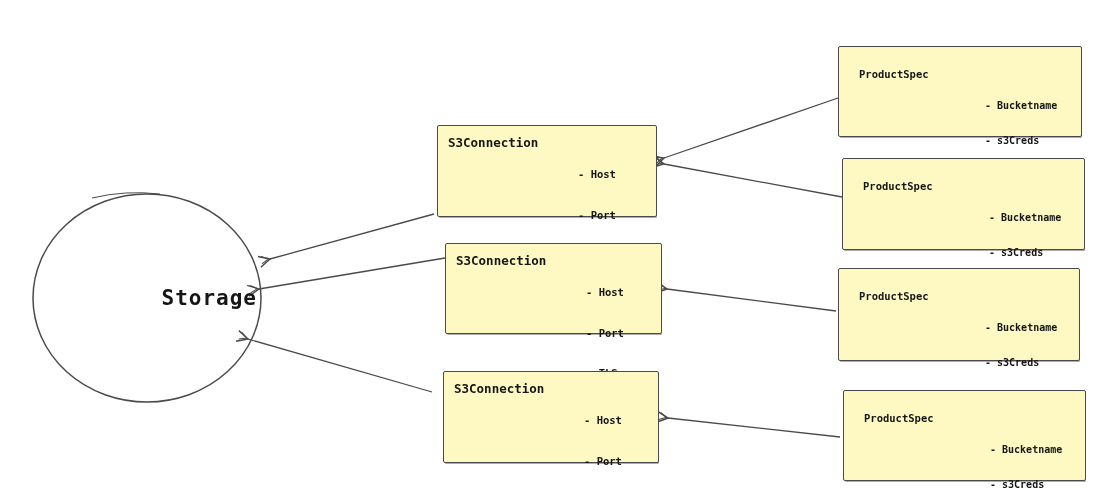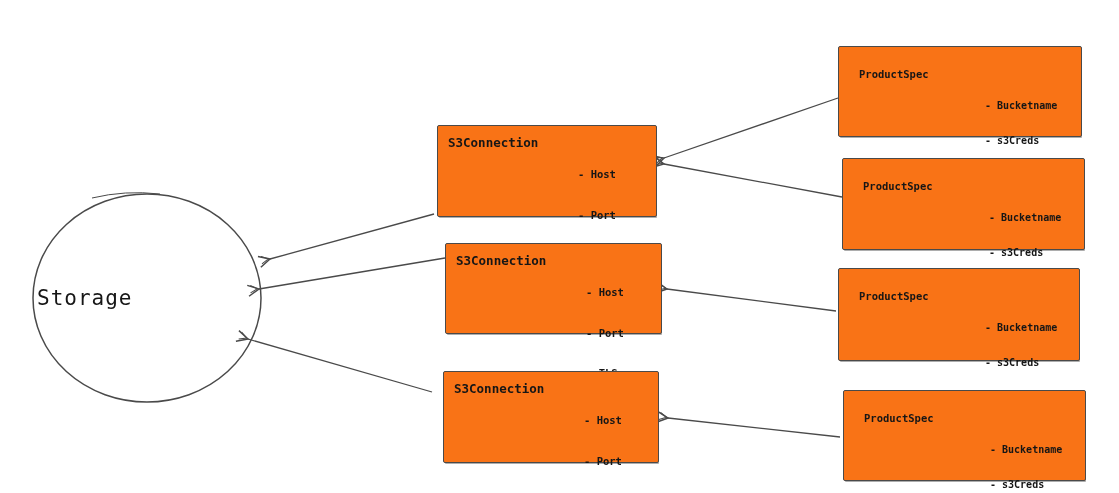--- a/index.html
+++ b/index.html
@@ -16,21 +16,21 @@
     font-family: "DejaVu Sans Mono", "Liberation Mono", monospace;
     color: #161616;
   }
   svg.wires {
     position: absolute;
     left: 0; top: 0;
     width: 1119px; height: 493px;
   }
   .node-box {
     position: absolute;
-    background: #f97316;
+    background: #fef9c3;
     border: 1.4px solid #4a4a4a;
     border-radius: 2px;
     box-shadow: 1px 2px 0 -1px rgba(74,74,74,0.45);
   }
   .node-title {
     position: absolute;
     font-weight: bold;
     white-space: nowrap;
   }
   .attrs {
@@ -49,23 +49,23 @@
 
   #ps-box-1 { left: 838px; top: 46px;  width: 242px; height: 89px; }
   #ps-box-2 { left: 842px; top: 158px; width: 241px; height: 90px; }
   #ps-box-3 { left: 838px; top: 268px; width: 240px; height: 91px; }
   #ps-box-4 { left: 843px; top: 390px; width: 241px; height: 89px; }
 
   .storage-label {
     position: absolute;
     left: 37px; top: 286px;
     width: 220px;
-    text-align: left;
+    text-align: right;
     font-size: 21px;
-    font-weight: 400;
+    font-weight: 700;
     letter-spacing: 1px;
   }
 </style>
 </head>
 <body>
 
 <div class="canvas">
 
   <svg class="wires" viewBox="0 0 1119 493" xmlns="http://www.w3.org/2000/svg">
     <defs>

